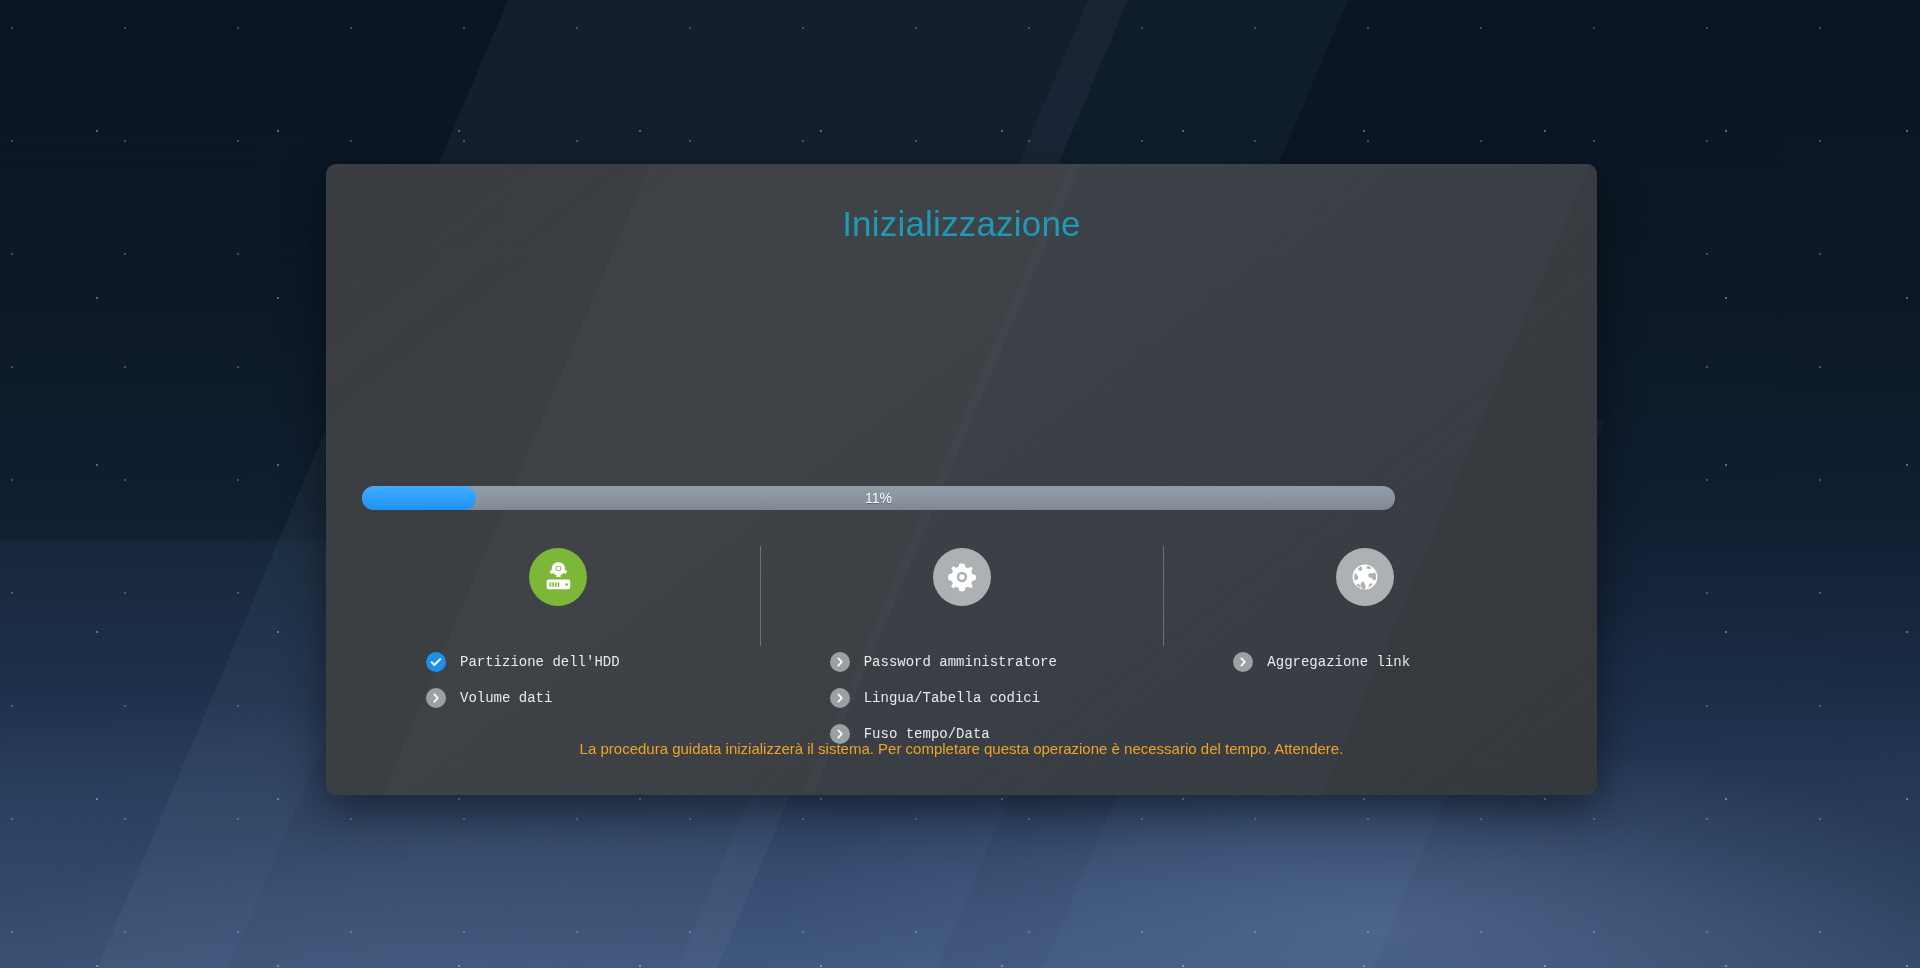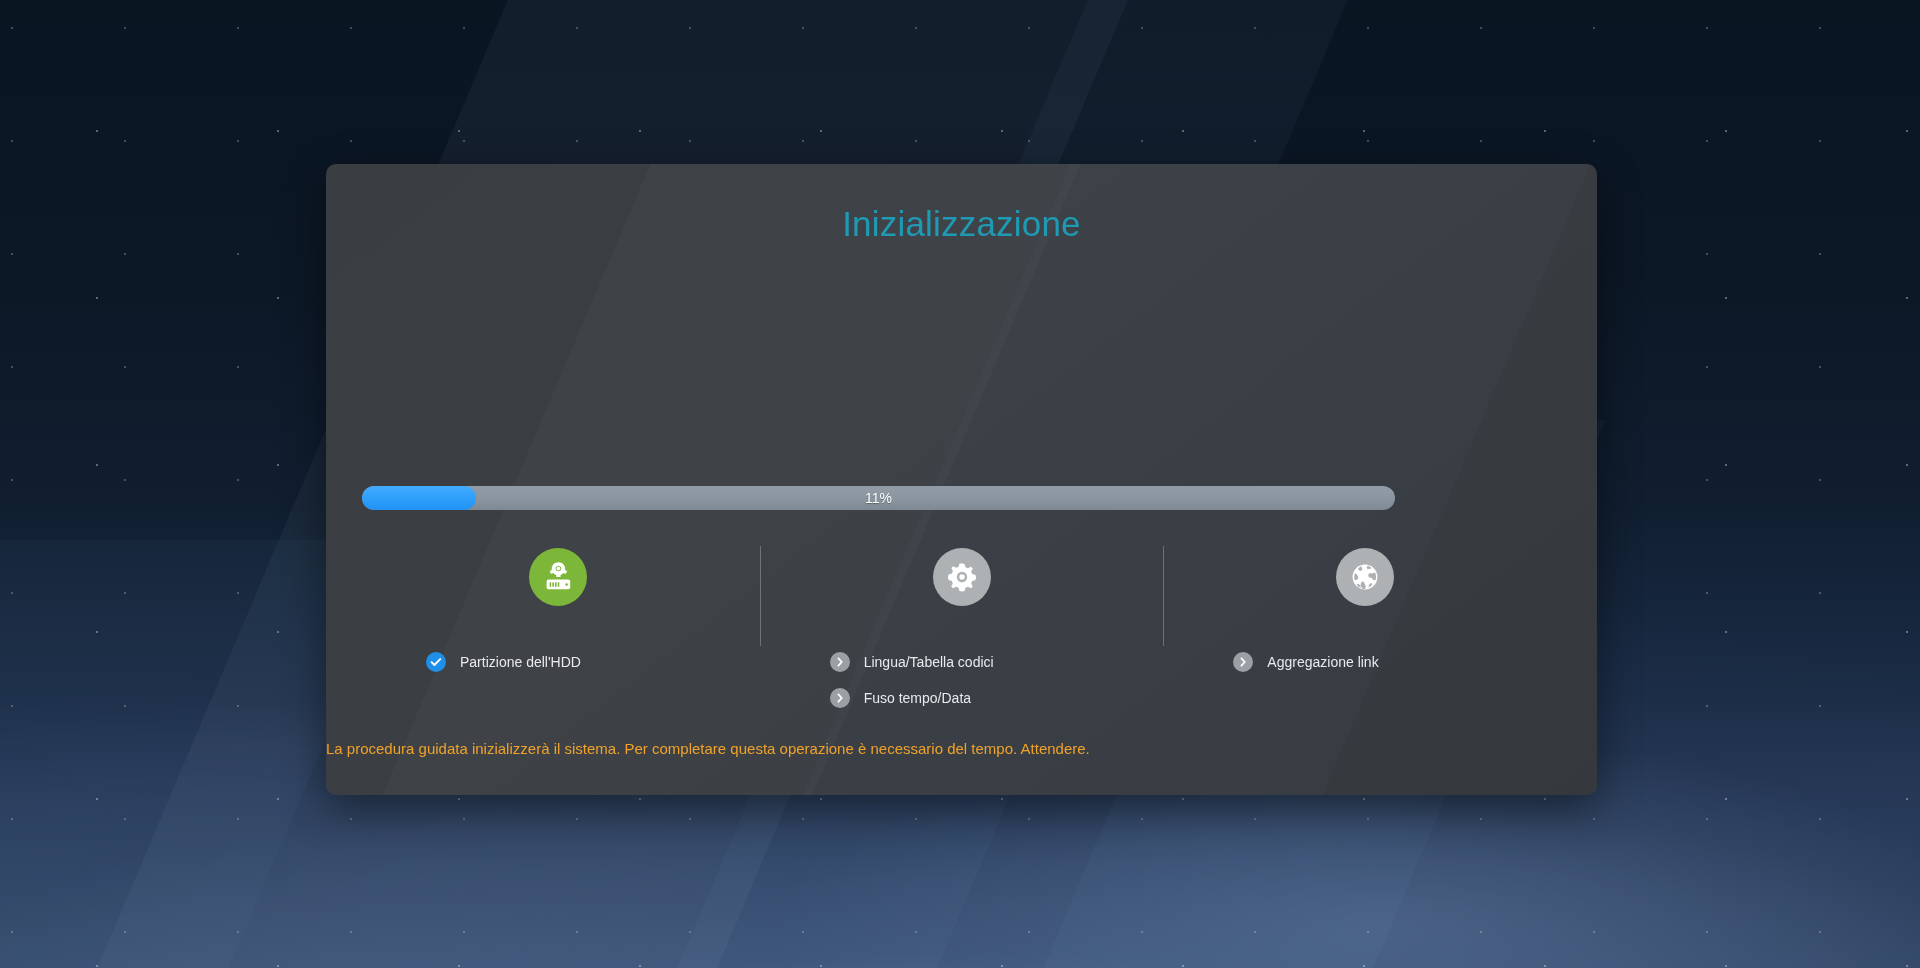--- a/index.html
+++ b/index.html
@@ -200,20 +200,21 @@
     left: 30px;
     right: 30px;
     display: flex;
   }
   .stage {
     position: relative;
     flex: 1 1 0;
     display: flex;
     flex-direction: column;
     align-items: center;
+    font-family: Liberation Mono, monospace;
   }
   .stage + .stage::before {
     content: "";
     position: absolute;
     left: 0; top: 8px;
     width: 1px; height: 100px;
     background: rgba(255,255,255,0.26);
   }
 
   .stage-icon {
@@ -263,21 +264,21 @@
 
   
   .spinner { animation: spin 1.1s linear infinite; transform-origin: 10px 10px; }
   @keyframes spin { from { transform: rotate(0deg); } to { transform: rotate(360deg); } }
 
   
   #footer-note {
     position: absolute;
     bottom: 38px;
     left: 0; right: 0;
-    text-align: left;
+    text-align: center;
     font-size: 15px;
     color: #f0a22a;
     white-space: nowrap;
   }
 </style>
 </head>
 <body>
 
 <div id="screen">
 
@@ -328,36 +329,52 @@
             <div class="stage-item">
               <span class="item-marker done">
                 <svg width="12" height="12" viewBox="0 0 12 12" aria-hidden="true">
                   <path d="M1.6 6.2 L4.4 9 L10.2 3.1" fill="none" stroke="#ffffff" stroke-width="1.9" stroke-linecap="round" stroke-linejoin="round"></path>
                 </svg>
               </span>
               <span class="item-label">Partizione dell'HDD</span>
             </div>
 
 
+            <div class="stage-item">
+              <span class="item-marker pending">
+                <svg width="10" height="10" viewBox="0 0 10 10" aria-hidden="true">
+                  <path d="M3.4 1.4 L6.8 5 L3.4 8.6" fill="none" stroke="#ffffff" stroke-width="1.8" stroke-linecap="round" stroke-linejoin="round"></path>
+                </svg>
+              </span>
+              <span class="item-label">Volume dati</span>
+            </div>
 
           </div>
         </div>
 
         <div class="stage">
           <div class="stage-icon grey">
             <svg width="34" height="34" viewBox="0 0 34 34" aria-hidden="true">
               <g fill="#ffffff">
                 <path d="M17 3.4l2.6.6.9 3.3 2.4 1 3-1.6 1.9 1.9-1.6 3 1 2.4 3.3.9.6 2.6-.6 2.6-3.3.9-1 2.4 1.6 3-1.9 1.9-3-1.6-2.4 1-.9 3.3-2.6.6-2.6-.6-.9-3.3-2.4-1-3 1.6-1.9-1.9 1.6-3-1-2.4-3.3-.9L3 17l.6-2.6 3.3-.9 1-2.4-1.6-3 1.9-1.9 3 1.6 2.4-1 .9-3.3z"></path>
               </g>
               <circle cx="17" cy="17" r="5.2" fill="#adb1b3"></circle>
               <circle cx="17" cy="17" r="2.7" fill="#ffffff"></circle>
             </svg>
           </div>
           <div class="stage-list">
 
+            <div class="stage-item">
+              <span class="item-marker pending">
+                <svg width="10" height="10" viewBox="0 0 10 10" aria-hidden="true">
+                  <path d="M3.4 1.4 L6.8 5 L3.4 8.6" fill="none" stroke="#ffffff" stroke-width="1.8" stroke-linecap="round" stroke-linejoin="round"></path>
+                </svg>
+              </span>
+              <span class="item-label">Password amministratore</span>
+            </div>
 
             <div class="stage-item">
               <span class="item-marker pending">
                 <svg width="10" height="10" viewBox="0 0 10 10" aria-hidden="true">
                   <path d="M3.4 1.4 L6.8 5 L3.4 8.6" fill="none" stroke="#ffffff" stroke-width="1.8" stroke-linecap="round" stroke-linejoin="round"></path>
                 </svg>
               </span>
               <span class="item-label">Lingua/Tabella codici</span>
             </div>
 

